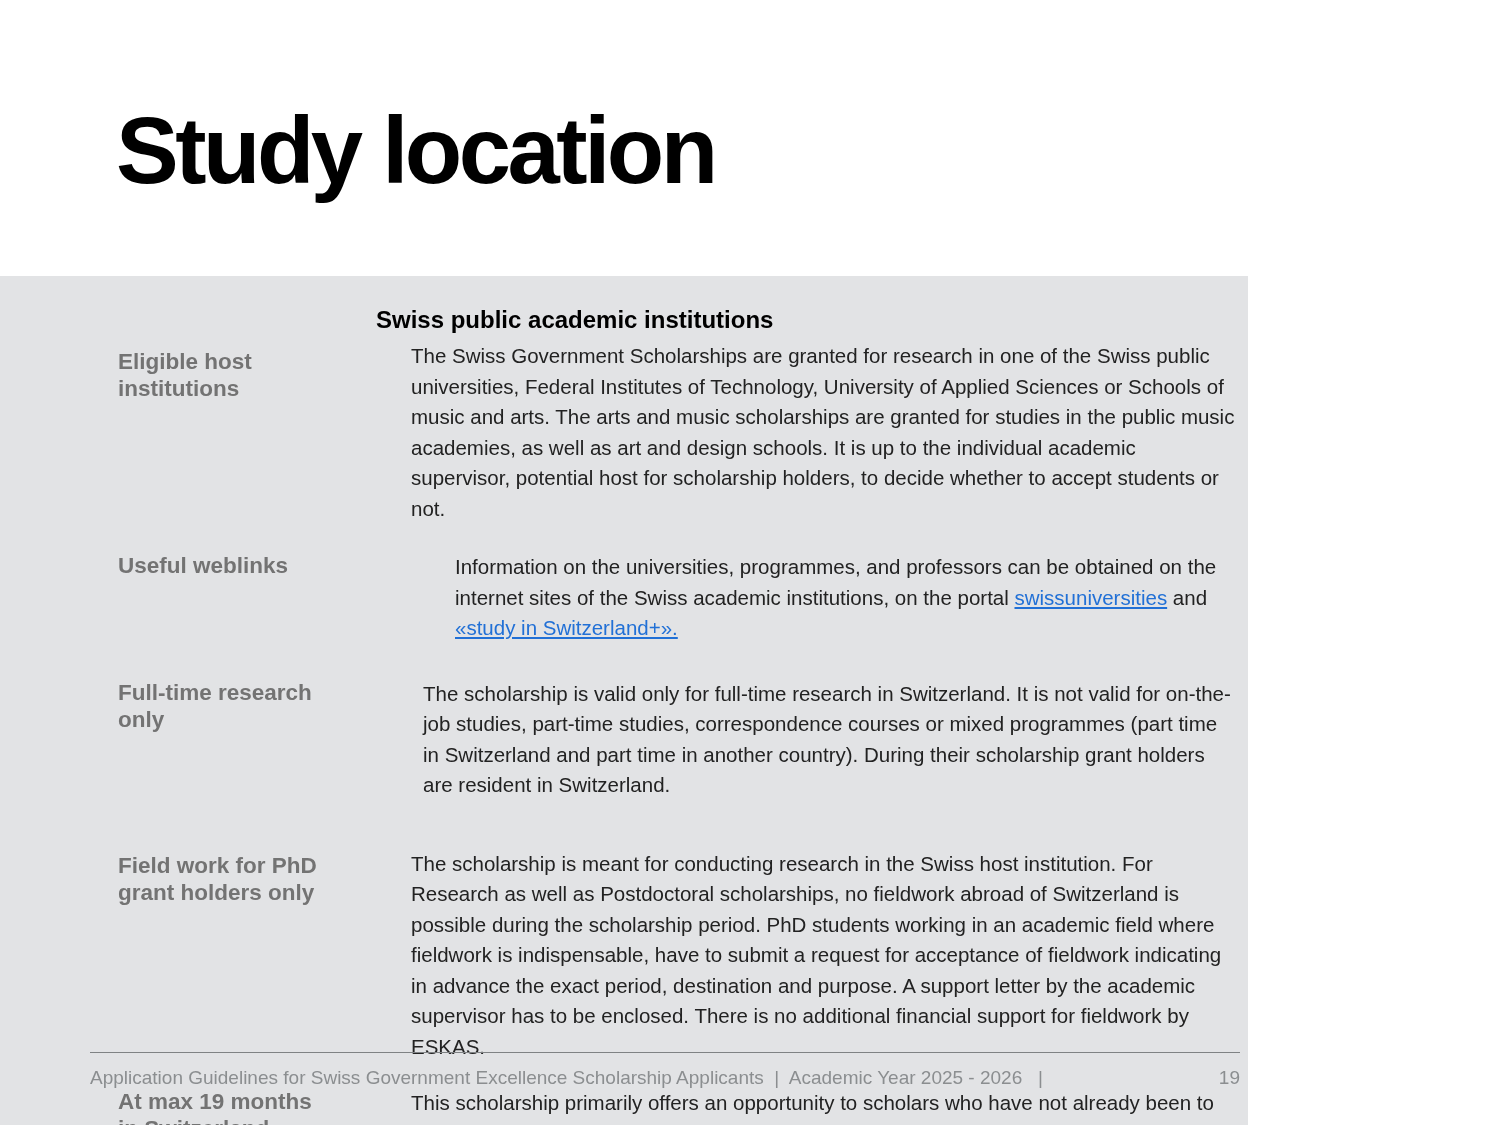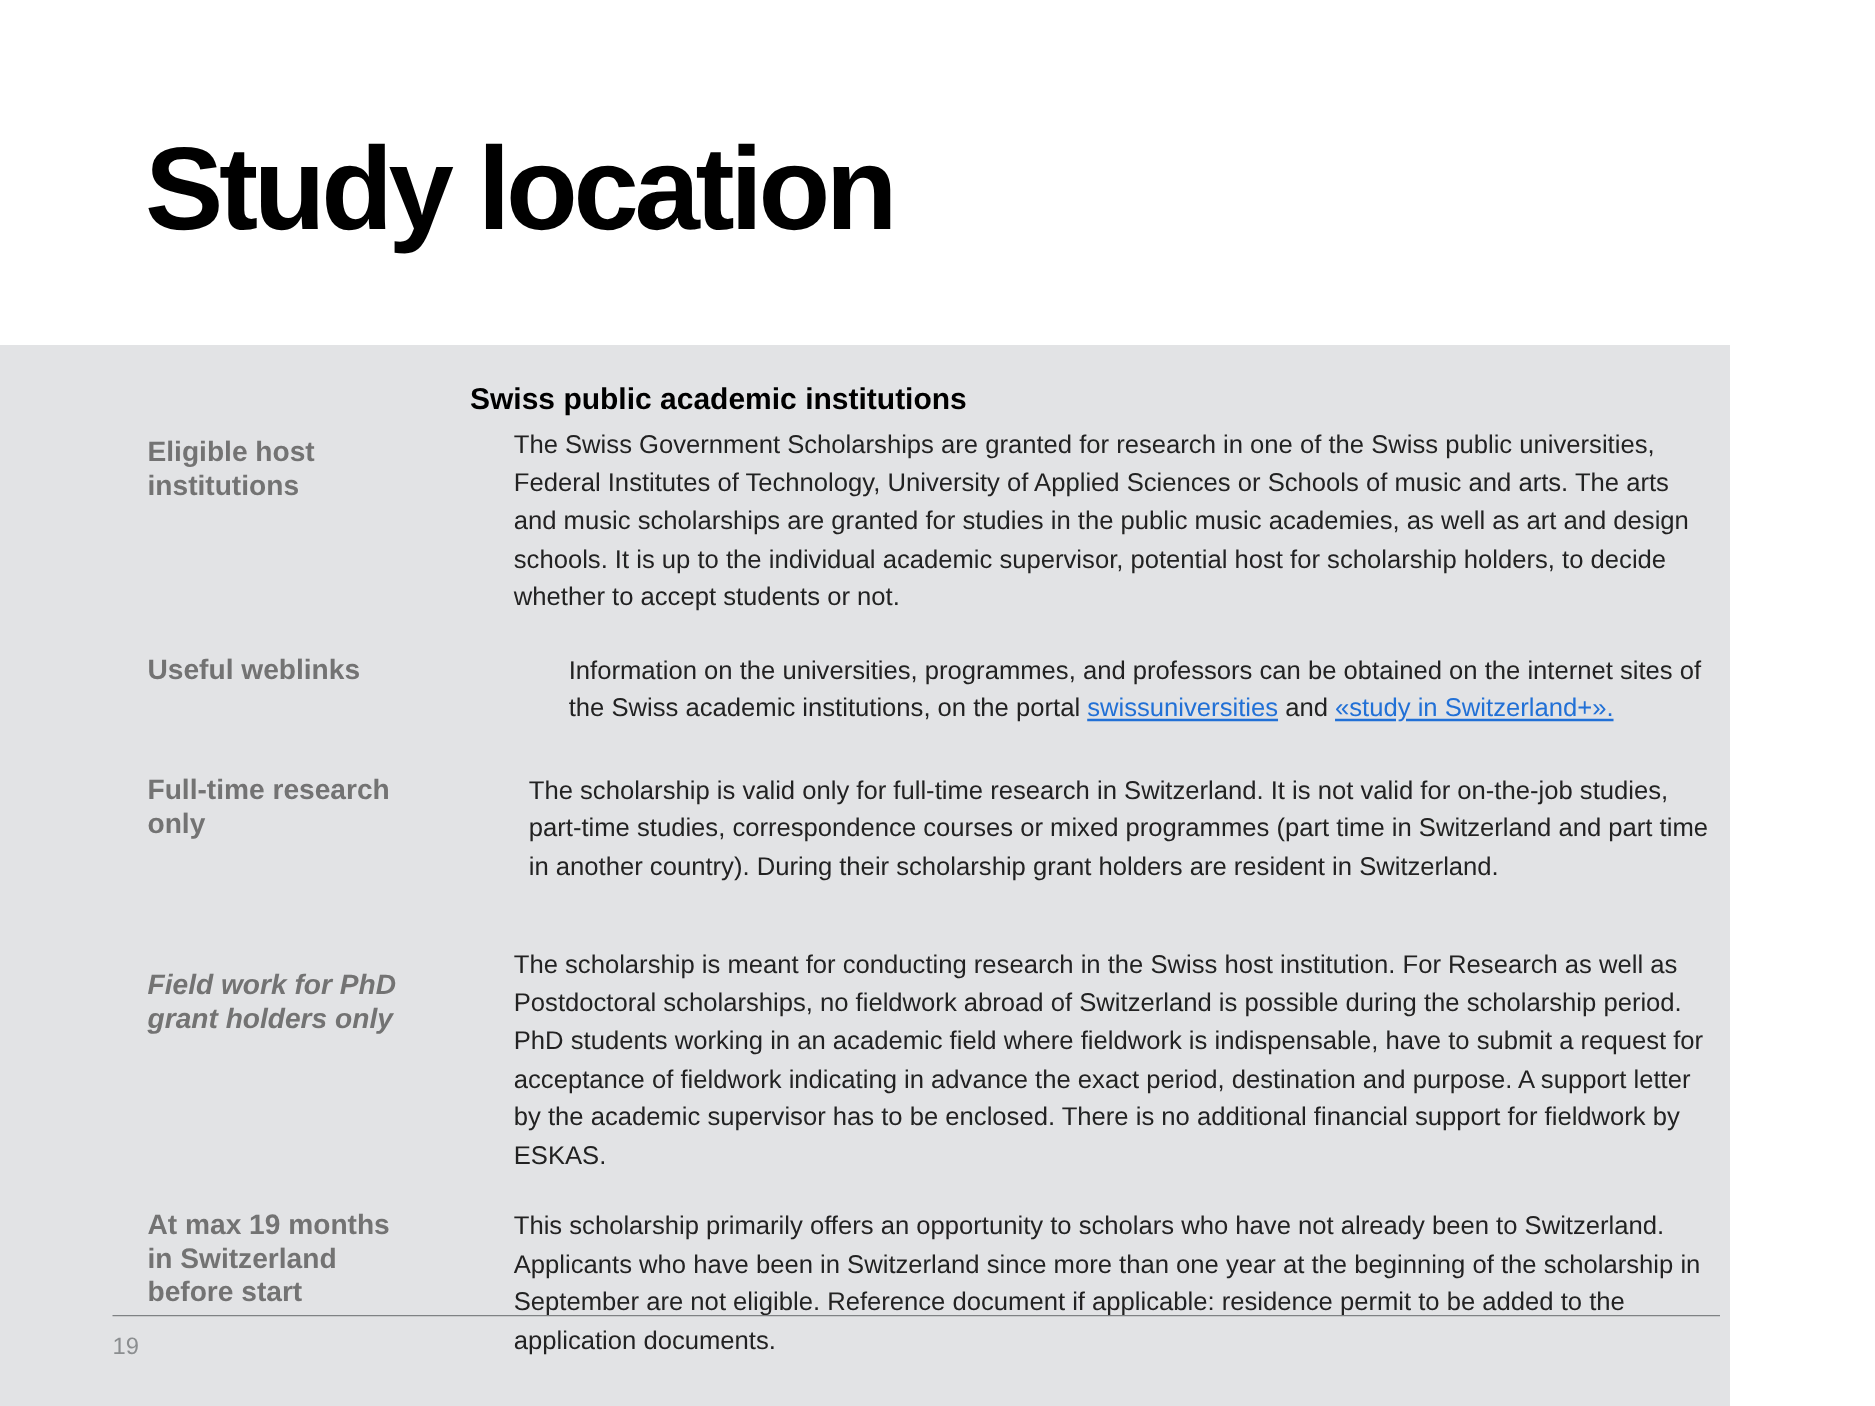--- a/index.html
+++ b/index.html
@@ -1,19 +1,19 @@
 <!DOCTYPE html>
 <html><head>
 <meta charset="utf-8">
 <style>
   * { margin: 0; padding: 0; box-sizing: border-box; }
   html, body { background: #ffffff; }
   .slide {
     position: relative;
-    width: 1384px;
+    width: 1248px;
     height: 1125px;
     background: #ffffff;
     overflow: hidden;
     font-family: "Liberation Sans", sans-serif;
   }
   .title {
     position: absolute;
     left: 116px;
     top: 102px;
     font-size: 94px;
@@ -39,21 +39,21 @@
   .label {
     width: 258px;
     flex: 0 0 258px;
     font-size: 22.5px;
     font-weight: 700;
     color: #737373;
     line-height: 27px;
     white-space: pre-line;
   }
   .label.offset { margin-top: 42px; }
-  .label.offset-sm { margin-top: 17px; font-style: italic; }
+  .label.offset-sm { margin-top: 3px; }
   .text { flex: 1 1 auto; min-width: 0; }
   .subhead {
     font-size: 24px;
     font-weight: 700;
     color: #000000;
     line-height: 28px;
     margin-bottom: 7px;
   }
   .body {
     font-size: 20.5px;
@@ -134,17 +134,18 @@
       <div class="text">
         <p class="body">This scholarship primarily offers an opportunity to scholars who have not already been to Switzerland. Applicants who have been in Switzerland since more than one year at the beginning of the scholarship in September are not eligible. Reference document if applicable: residence permit to be added to the application documents.</p>
       </div>
     </section>
 
   </div>
 
   <footer class="footer">
     <div class="footer-rule"></div>
     <div class="footer-text">
+      <span class="src">Application Guidelines for Swiss Government Excellence Scholarship Applicants  |  Academic Year 2025 - 2026   |</span>
       <span>19</span>
     </div>
   </footer>
 
 </div>
 
 </body></html>

